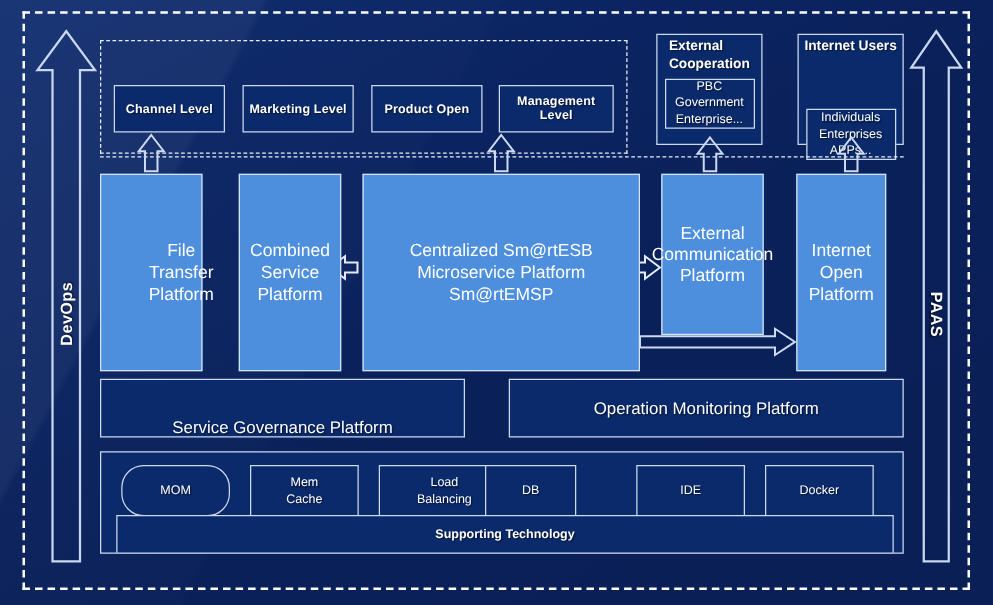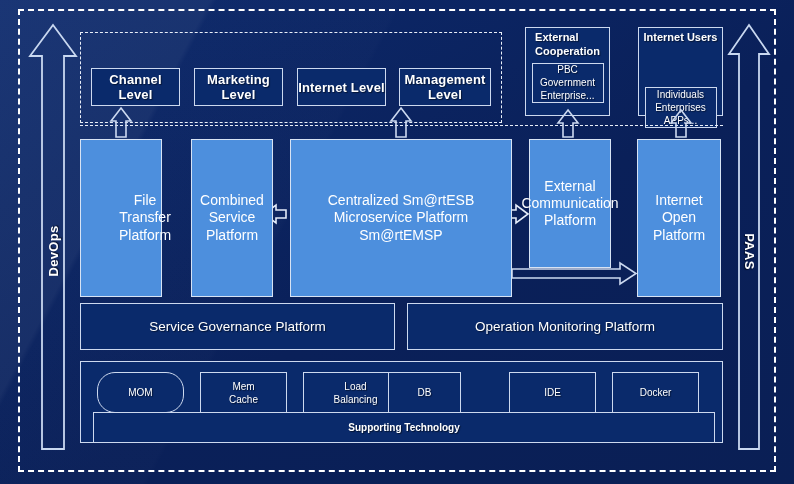--- a/index.html
+++ b/index.html
@@ -55,21 +55,21 @@
     text-align:center;color:#ffffff;
     font-size:14px;line-height:1.22;
   }
 
   
   .dashgroup{
     position:absolute;box-sizing:border-box;
     border:1.6px dashed #e9eef8;
   }
 
-  .lbl-small{font-size:13px;font-weight:bold;letter-spacing:.15px;
+  .lbl-small{font-size:10px;font-weight:bold;letter-spacing:.15px;
              text-shadow:1px 1px 1px rgba(0,0,0,.5);}
   .lbl-head{font-size:11px;font-weight:bold;line-height:1.25;
             text-shadow:1px 1px 1px rgba(0,0,0,.5);}
   .lbl-row{font-size:13.5px;text-shadow:1px 1px 1px rgba(0,0,0,.5);}
   .lbl-bold{font-size:10px;font-weight:bold;text-shadow:1px 1px 1px rgba(0,0,0,.55);}
   .lbl-tech{font-size:10px;line-height:1.3;text-shadow:1px 1px 1px rgba(0,0,0,.5);}
 
   
   .headbox{
     position:absolute;box-sizing:border-box;
@@ -108,21 +108,21 @@
 
   <div class="dashgroup" style="left:80px;top:32px;width:422px;height:91px;"></div>
 
   <div class="nbox lbl-small" style="left:91px;top:68px;width:89px;height:38px;">
     <span>Channel Level</span>
   </div>
   <div class="nbox lbl-small" style="left:194px;top:68px;width:89px;height:38px;">
     <span>Marketing Level</span>
   </div>
   <div class="nbox lbl-small" style="left:297px;top:68px;width:89px;height:38px;">
-    <span>Internet Level</span>
+    <span>Product Open</span>
   </div>
   <div class="nbox lbl-small" style="left:399px;top:68px;width:92px;height:38px;">
     <span>Management Level</span>
   </div>
 
   <div class="headbox" style="left:525px;top:27px;width:85px;height:89px;">
     <div class="lbl-head">
       <div>External</div>
       <div>Cooperation</div>
     </div>
@@ -190,29 +190,29 @@
   </div>
 
   <div class="pbox" style="left:529px;top:139px;width:82px;height:129px;">
     <div>
       <div>External</div>
       <div>Communication</div>
       <div>Platform</div>
     </div>
   </div>
 
-  <div class="pbox" style="left:637px;top:139px;width:84px;height:158px;text-align:center;">
+  <div class="pbox" style="left:637px;top:139px;width:72px;height:158px;text-align:center;">
     <div>
       <div>Internet</div>
       <div>Open</div>
       <div>Platform</div>
     </div>
   </div>
 
-  <div class="nbox lbl-row" style="left:80px;top:303px;width:315px;height:47px;">
+  <div class="nbox lbl-row" style="left:80px;top:303px;width:292px;height:47px;align-items:flex-end;">
     <span>Service Governance Platform</span>
   </div>
   <div class="nbox lbl-row" style="left:407px;top:303px;width:316px;height:47px;">
     <span>Operation Monitoring Platform</span>
   </div>
 
   <div class="nbox" style="left:80px;top:361px;width:643px;height:82px;justify-content:flex-start;align-items:flex-start;"></div>
 
   <div class="nbox lbl-tech" style="left:97px;top:372px;width:87px;height:41px;border-radius:18px;">
     <div>

